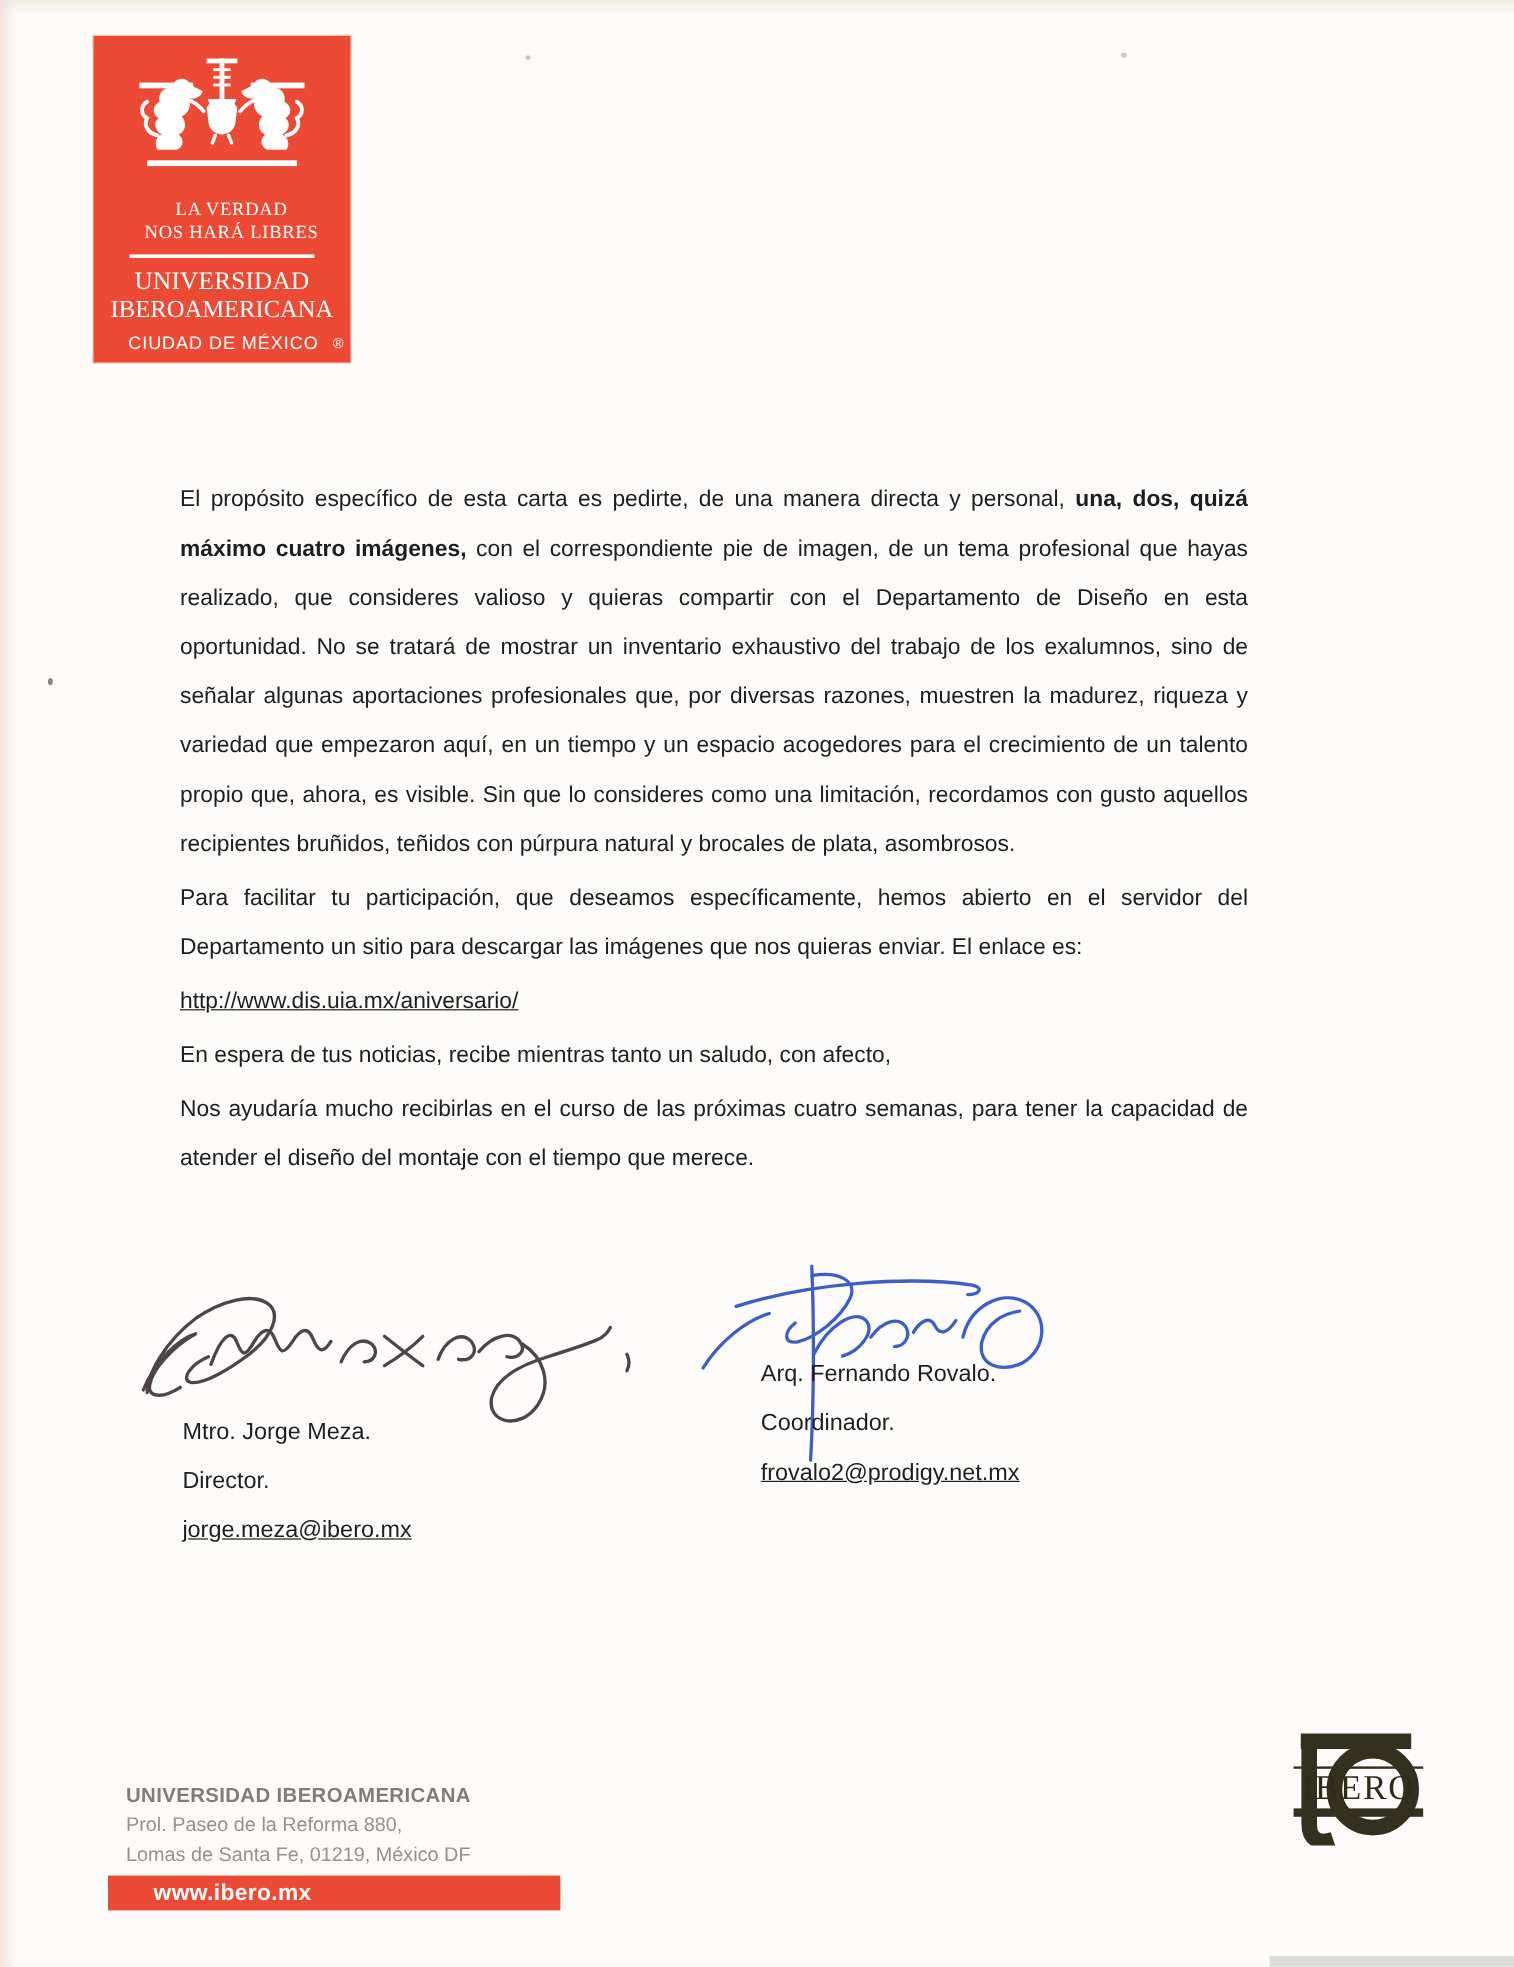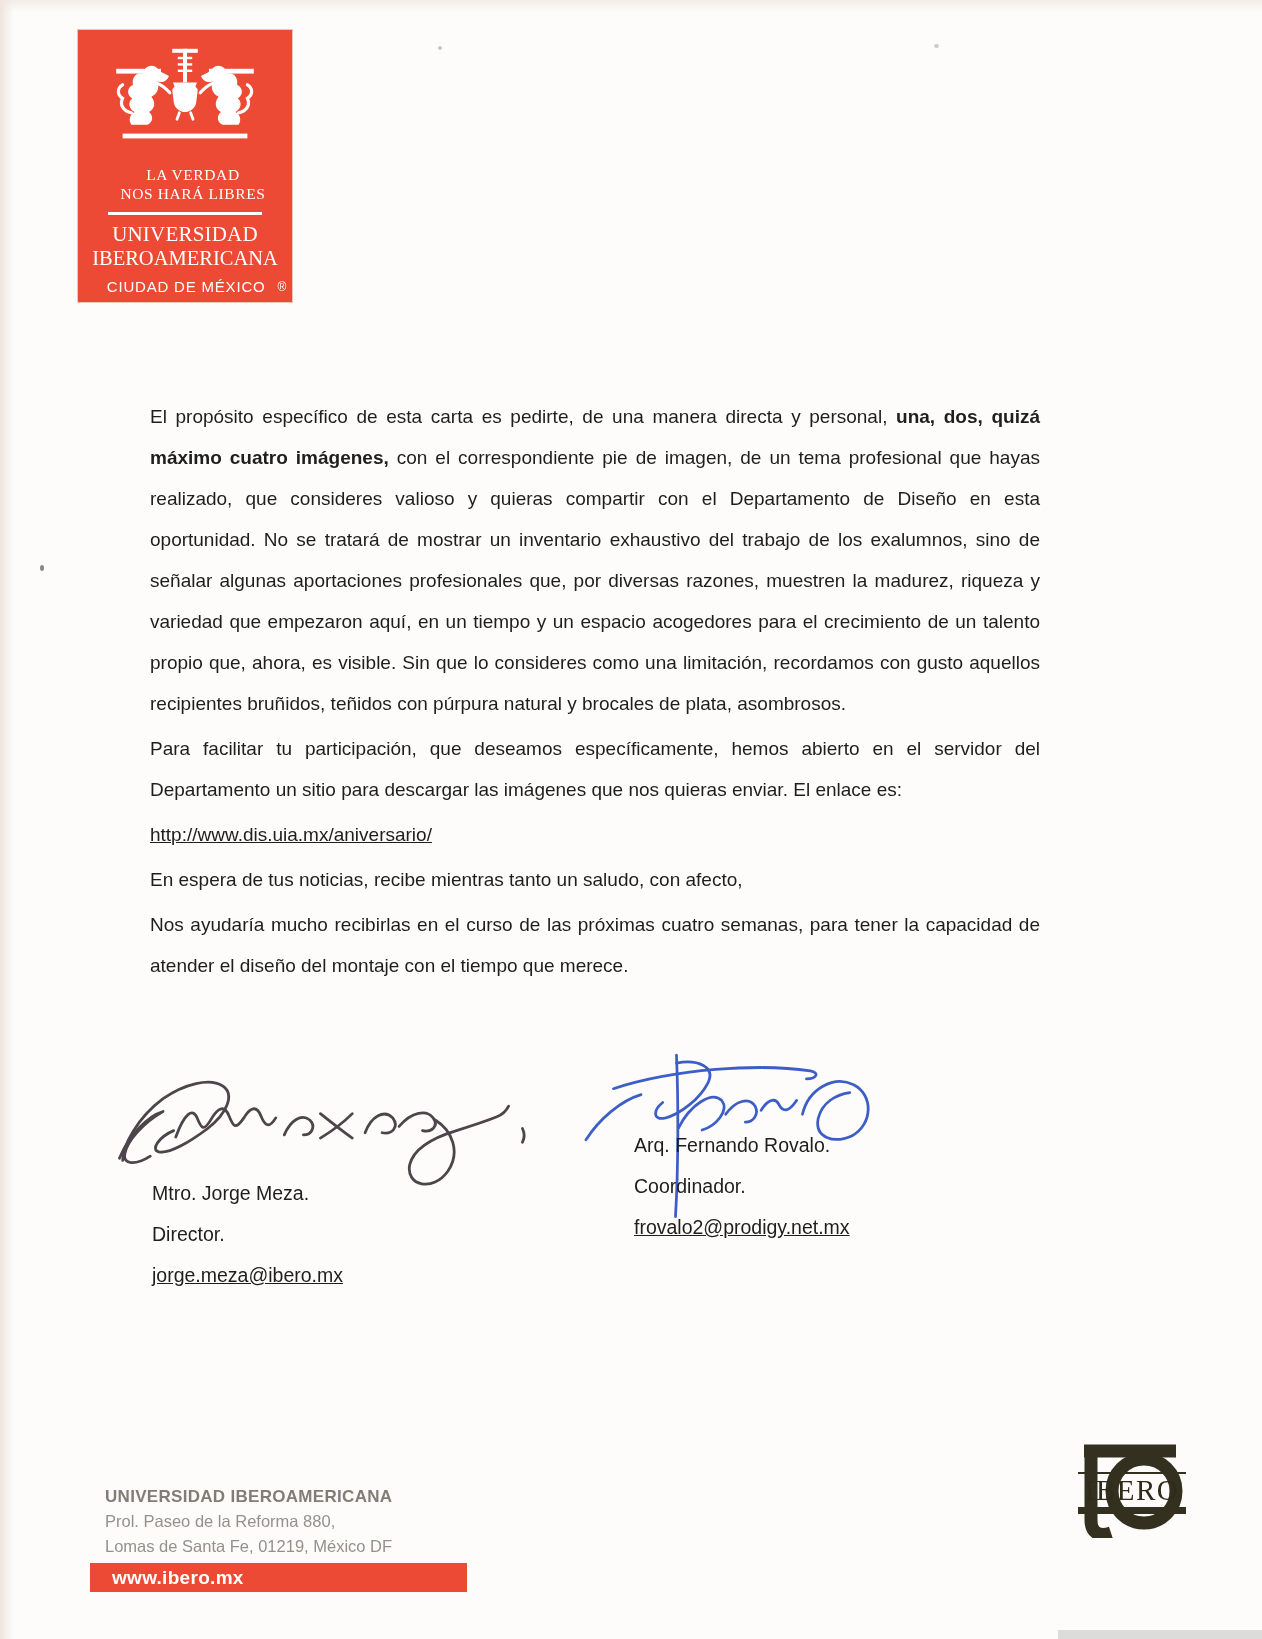--- a/index.html
+++ b/index.html
@@ -41,21 +41,21 @@
   .sig-col{position:absolute;font-size:19.5px;color:#1e1e1e;}
   .sig-col .line{display:block;margin:0 0 18px;}
   .sig-col .email{text-decoration:underline;color:#1e1e1e;}
   
   .footer-address{position:absolute;left:105px;top:1484px;line-height:25px;}
   .footer-address .inst{font-weight:700;font-size:17px;color:#807d77;letter-spacing:.3px;}
   .footer-address .addr{font-size:16.5px;color:#94918b;}
   .web-bar{
     position:absolute;left:90px;top:1563px;width:377px;height:29px;
     background:#ec4a35;color:#fff;font-weight:700;font-size:19px;line-height:29px;
-    padding-left:22px;box-sizing:border-box;letter-spacing:.3px;
+    padding-left:38px;box-sizing:border-box;letter-spacing:.3px;
   }
   
   .ibero-mark{position:absolute;left:1080px;top:1434px;}
   .ibero-wordmark{
     position:absolute;left:1078px;top:1472px;width:108px;
     border-top:2.5px solid #33301f;border-bottom:7px solid #33301f;
     font-family:"Liberation Serif",serif;font-size:29px;line-height:33px;
     letter-spacing:1.5px;color:#2e2b1a;text-align:center;
   }
   

